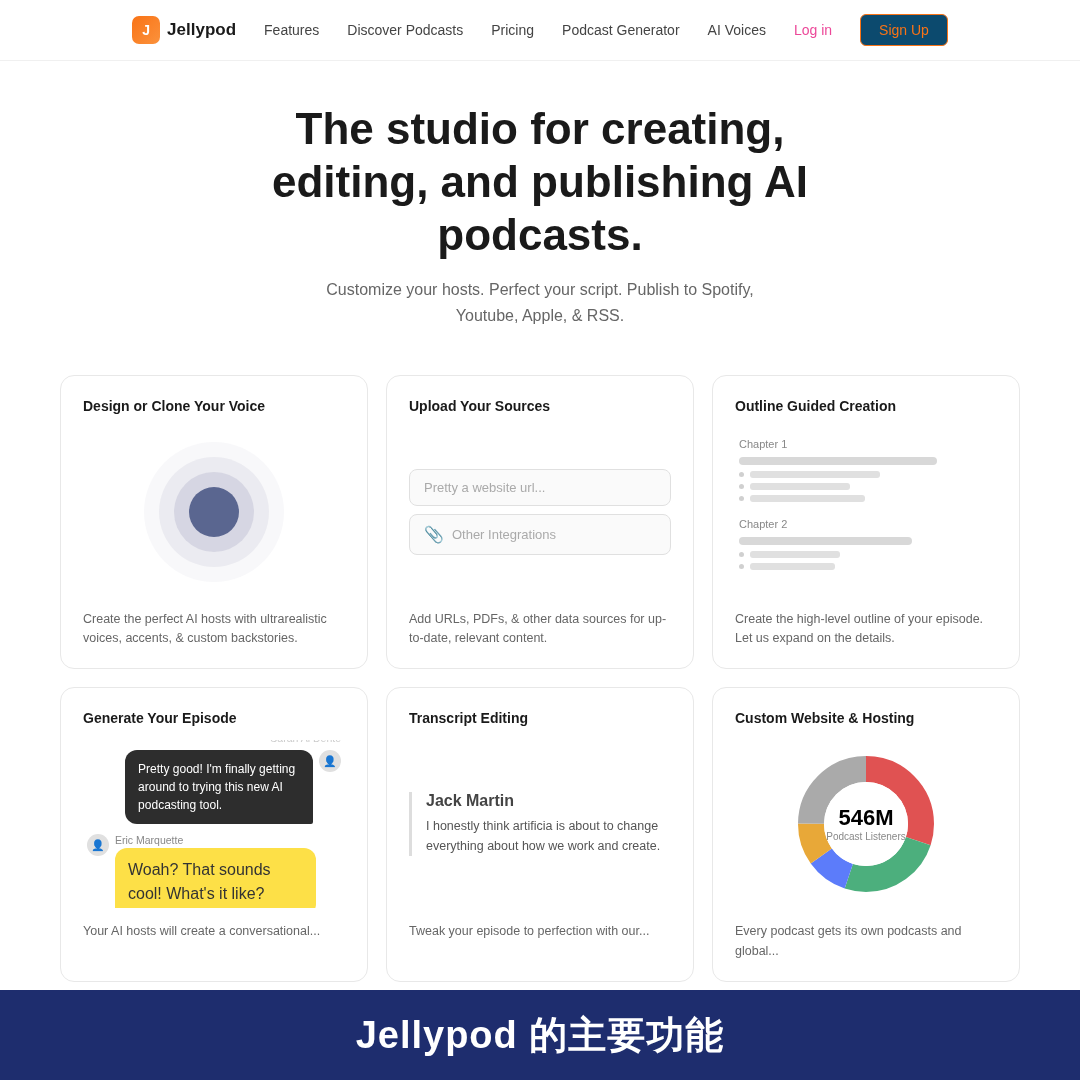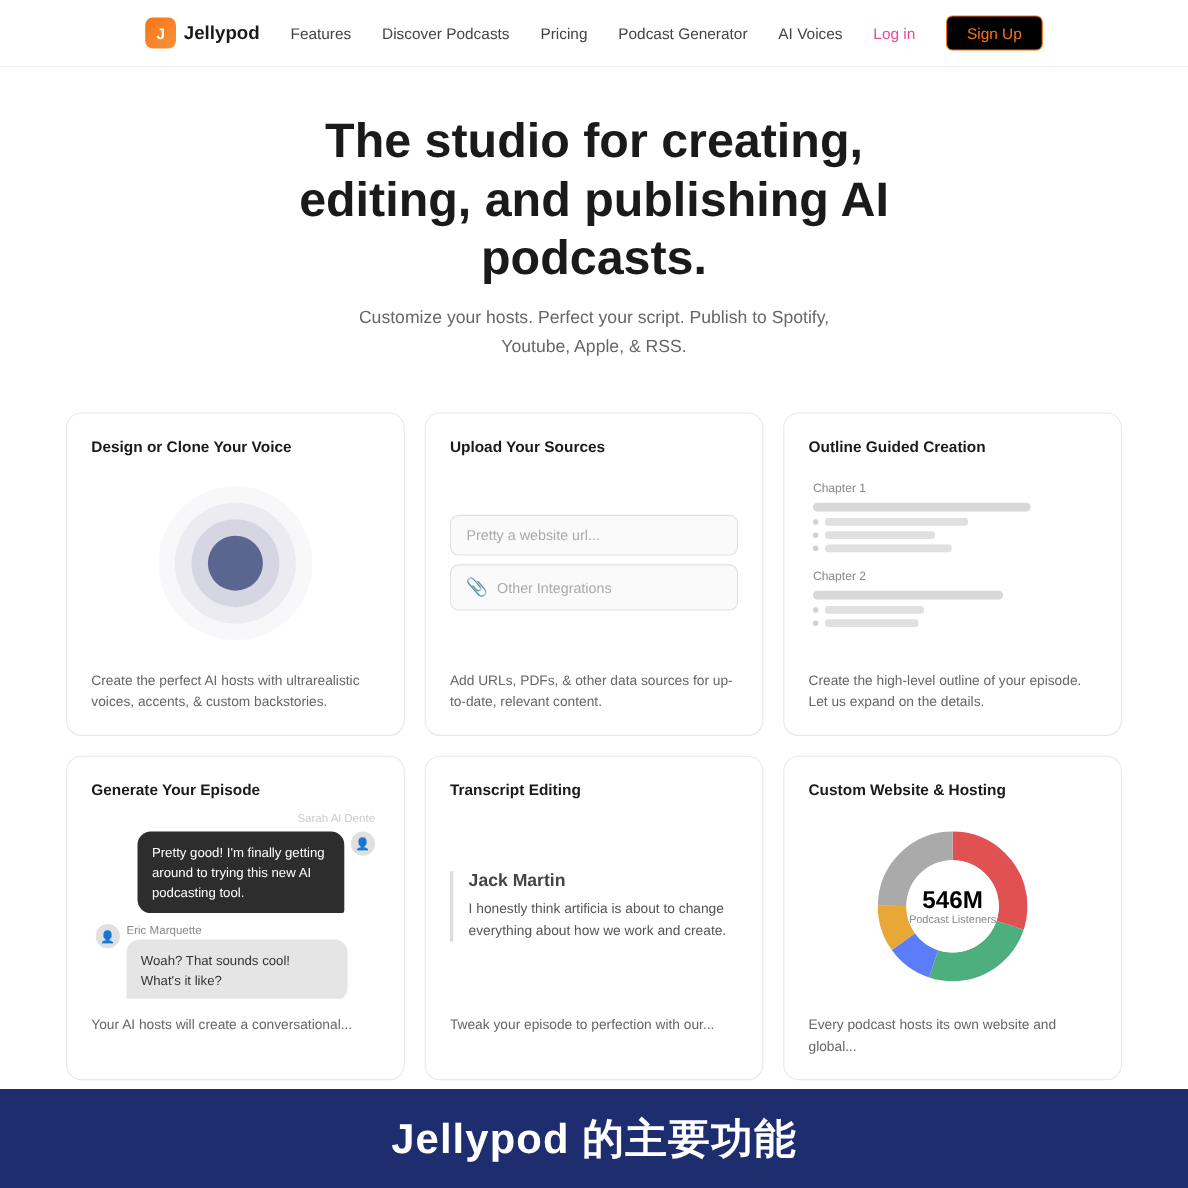--- a/index.html
+++ b/index.html
@@ -54,21 +54,21 @@
       cursor: pointer;
       background: none;
       border: none;
     }
     .btn-signup {
       font-size: 14px;
       padding: 7px 18px;
       border: 1.5px solid #f97316;
       border-radius: 6px;
       color: #f97316;
-      background: #000000;
+      background: #0c4a6e;
       cursor: pointer;
       font-weight: 500;
     }
 
     
     .hero {
       text-align: center;
       padding: 42px 20px 30px;
       background: #fff;
     }
@@ -258,25 +258,25 @@
     }
     .bubble-dark {
       background: #2d2d2d;
       color: #fff;
       border-radius: 12px 12px 2px 12px;
       padding: 10px 13px;
       font-size: 12px;
       line-height: 1.5;
     }
     .bubble-light {
-      background: #e5e5e5;
+      background: #fde047;
       color: #333;
       border-radius: 12px 12px 12px 2px;
       padding: 10px 13px;
-      font-size: 12px;
+      font-size: 16px;
       line-height: 1.5;
     }
     .bubble-name {
       font-size: 10.5px;
       color: #888;
       margin-bottom: 2px;
     }
     .bubble-name-right {
       font-size: 10.5px;
       color: #ccc;
@@ -487,21 +487,21 @@
             <circle cx="80" cy="80" r="55" fill="none" stroke="#aaaaaa" stroke-width="26" stroke-dasharray="86.39 259.77" stroke-dashoffset="-259.18" transform="rotate(-90 80 80)"></circle>
 
             <circle cx="80" cy="80" r="42" fill="#fff"></circle>
           </svg>
           <div class="donut-center">
             <div class="donut-number">546M</div>
             <div class="donut-label">Podcast Listeners</div>
           </div>
         </div>
       </div>
-      <div class="card-desc">Every podcast hosts its own website and global...</div>
+      <div class="card-desc">Every podcast gets its own podcasts and global...</div>
     </div>
 
   </div>
 </section>
 
 <div class="bottom-banner">
   <span class="banner-text">Jellypod 的主要功能</span>
 </div>
 
 </body></html>

